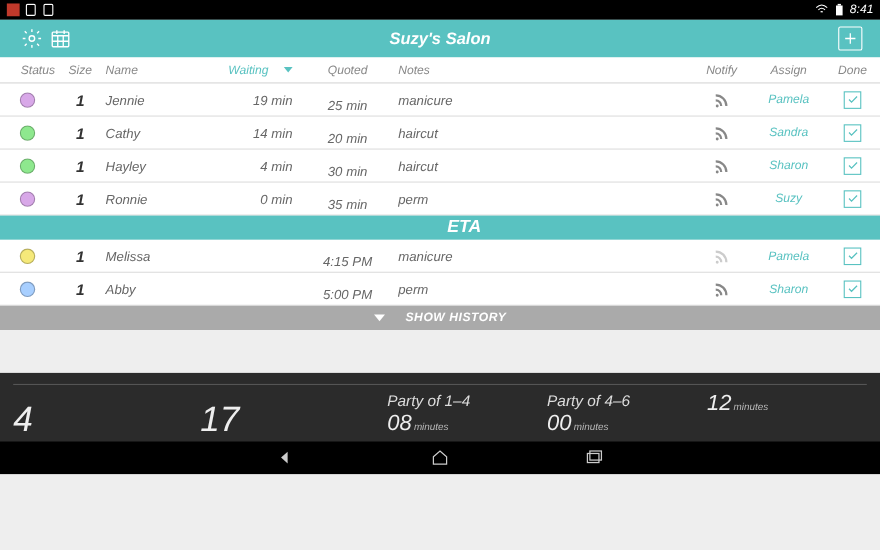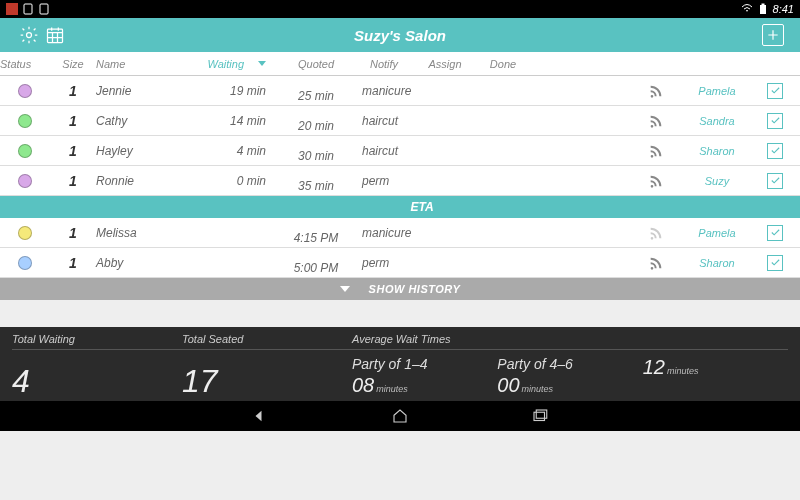--- a/index.html
+++ b/index.html
@@ -16,21 +16,21 @@
   
   .header { height: 34px; background: #59c2c1; display: flex; align-items: center; color: #fff; padding: 0 16px; position: relative; }
   .header .h-ic { width: 26px; height: 26px; display: inline-flex; align-items: center; justify-content: center; cursor: pointer; }
   .header .h-ic svg { width: 20px; height: 20px; stroke: #fff; fill: none; stroke-width: 1.5; }
   .header .title { position: absolute; left: 0; right: 0; text-align: center; font-size: 15px; font-weight: 600; pointer-events: none; }
   .header .add { margin-left: auto; border: 1.5px solid #fff; width: 22px; height: 22px; display: flex; align-items: center; justify-content: center; border-radius: 2px; }
   .header .add svg { width: 14px; height: 14px; stroke: #fff; stroke-width: 2; }
 
   
   .colrow { height: 24px; background: #fff; display: flex; align-items: center; font-size: 11px; color: #888; border-bottom: 1px solid #ccc; }
-  .colrow .c-status { width: 50px; text-align: left; }
+  .colrow .c-status { width: 50px; text-align: right; }
   .colrow .c-size   { width: 46px; text-align: center; }
   .colrow .c-name   { width: 100px; }
   .colrow .c-wait   { width: 80px; text-align: right; padding-right:10px; color:#59c2c1; display:flex; justify-content:flex-end; align-items:center; gap:14px;}
   .colrow .c-wait .tri { width:0;height:0;border-left:4px solid transparent;border-right:4px solid transparent;border-top:5px solid #59c2c1;}
   .colrow .c-quote  { width: 80px; text-align: center; }
   .colrow .c-notes  { flex: 1; padding-left: 6px; }
   .colrow .c-notify { width: 56px; text-align: center; }
   .colrow .c-assign { width: 66px; text-align: center; }
   .colrow .c-done   { width: 50px; text-align: center; }
 
@@ -45,21 +45,21 @@
   .row .c-quote  { width: 80px; text-align: center; color:#666;margin-top:10px;}
   .row .c-notes  { flex: 1; padding-left: 6px; color:#666;}
   .row .c-notify { width: 56px; display:flex; justify-content:center; }
   .row .c-notify svg { width:16px; height:16px; fill:#888; }
   .row .c-notify.dim svg { fill:#ccc; }
   .row .c-assign { width: 66px; text-align: center; color:#59c2c1; font-size:11px;}
   .row .c-done   { width: 50px; display:flex; justify-content:center; }
   .chk { width:16px; height:16px; border:1.5px solid #59c2c1; display:flex; align-items:center; justify-content:center; background:#fff;}
   .chk svg { width:11px; height:11px; stroke:#59c2c1; stroke-width:2.5; fill:none; }
 
-  .eta-bar { height: 22px; background:#59c2c1; color:#fff; font-size:12px; font-weight:600; display:flex; align-items:center; justify-content:center;padding-left:44px; }
+  .eta-bar { height: 22px; background:#59c2c1; color:#fff; font-size:16px; font-weight:600; display:flex; align-items:center; justify-content:center;padding-left:44px; }
   .history-bar { height: 22px; background:#aaa; color:#fff; font-size:11px; font-weight:600; display:flex; align-items:center; justify-content:center; gap:19px; letter-spacing:.5px;}
   .history-bar .tri { width:0;height:0;border-left:5px solid transparent;border-right:5px solid transparent;border-top:6px solid #fff;}
 
   .gap { flex:1; background:#eee; }
 
   
   .footer { background:#2b2b2b; color:#eee; padding:6px 12px 4px; }
   .footer .labels { display:flex; font-size:11px; color:#ccc; }
   .footer .labels .lw { width:170px; }
   .footer .labels .ls { width:170px; }
@@ -139,20 +139,21 @@
 
   <div class="colrow">
     <div class="c-status">Status</div>
     <div class="c-size">Size</div>
     <div class="c-name">Name</div>
     <div class="c-wait">
         <span>Waiting</span>
         <span class="tri"></span>
       </div>
     <div class="c-quote">Quoted</div>
+    <div class="c-notes">Notes</div>
     <div class="c-notify">Notify</div>
     <div class="c-assign">Assign</div>
     <div class="c-done">Done</div>
   </div>
 
   <div class="rows" id="rows-waiting">
       <div class="row">
         <div class="c-status">
           <span class="dot" style="background:#d8a8e8"></span>
         </div>
@@ -295,25 +296,20 @@
       </div>
     </div>
   <div class="history-bar">
     <span class="tri"></span>
     <span>SHOW HISTORY</span>
   </div>
 
   <div class="gap"></div>
 
   <div class="footer">
-    <div class="labels">
-      <div class="lw">Total Waiting</div>
-      <div class="ls">Total Seated</div>
-      <div>Average Wait Times</div>
-    </div>
     <div class="sep"></div>
     <div class="vals">
       <div class="big">4</div>
       <div class="big">17</div>
       <div class="avgs" id="avgs">
           <div class="avg">
             <div class="pt">Party of 1–4</div>
             <div><span class="pv">08</span><span class="pu">minutes</span></div>
           </div>
           <div class="avg">

